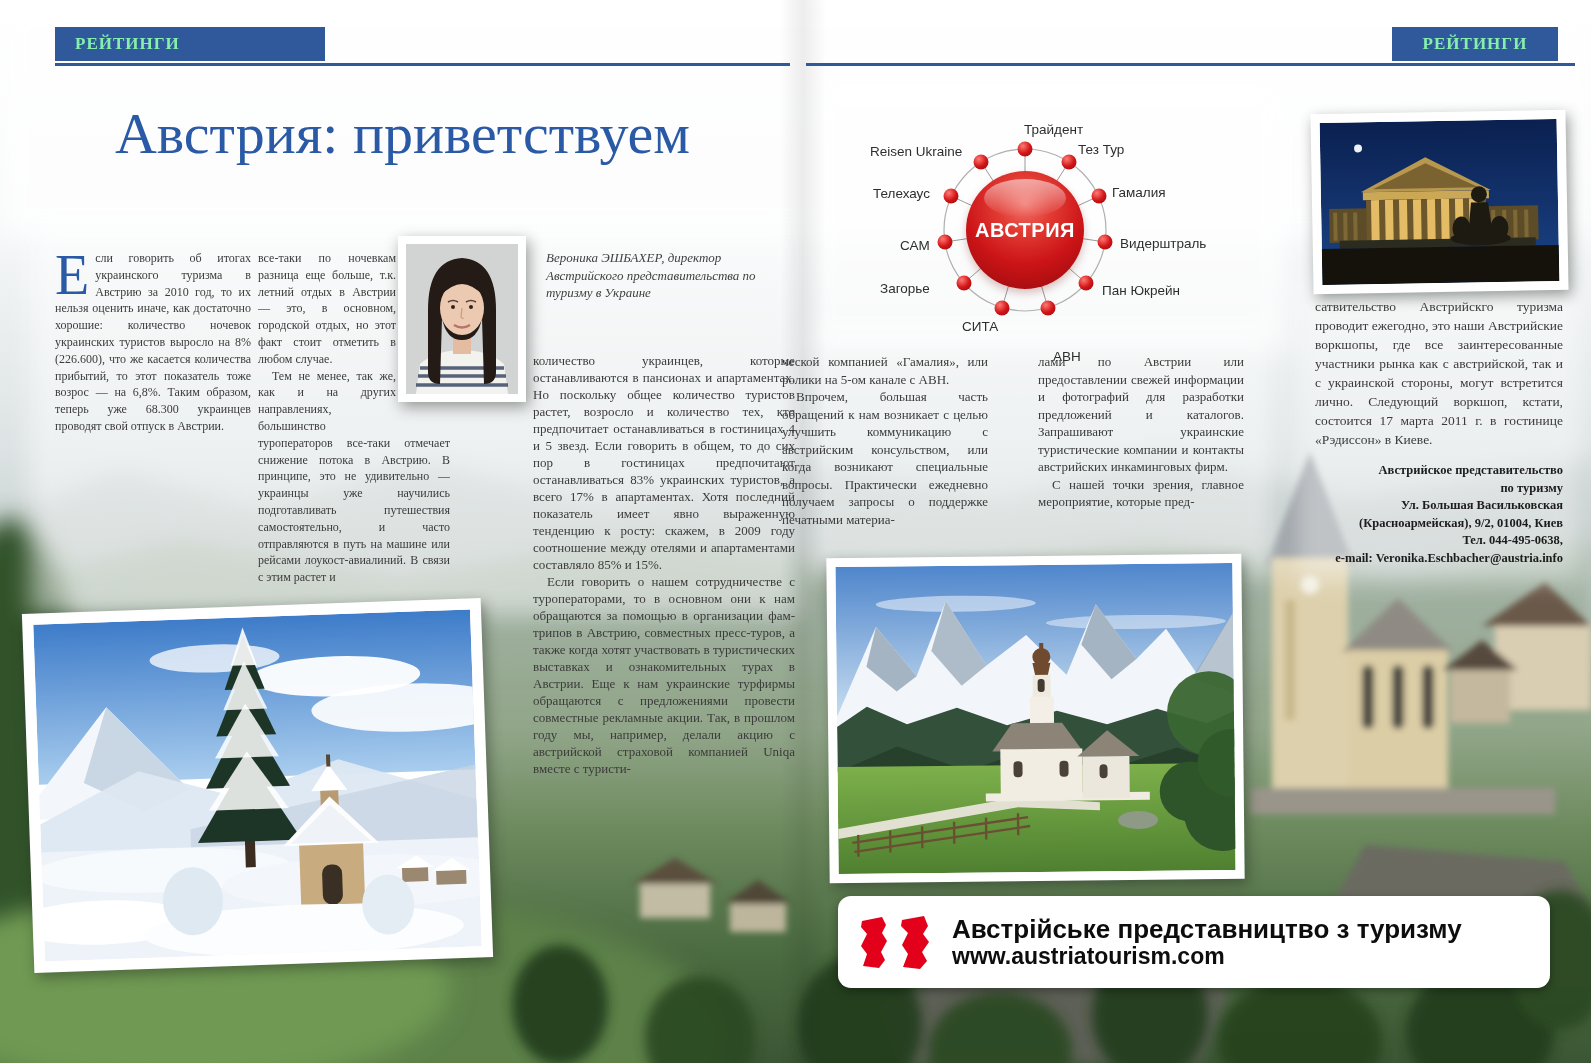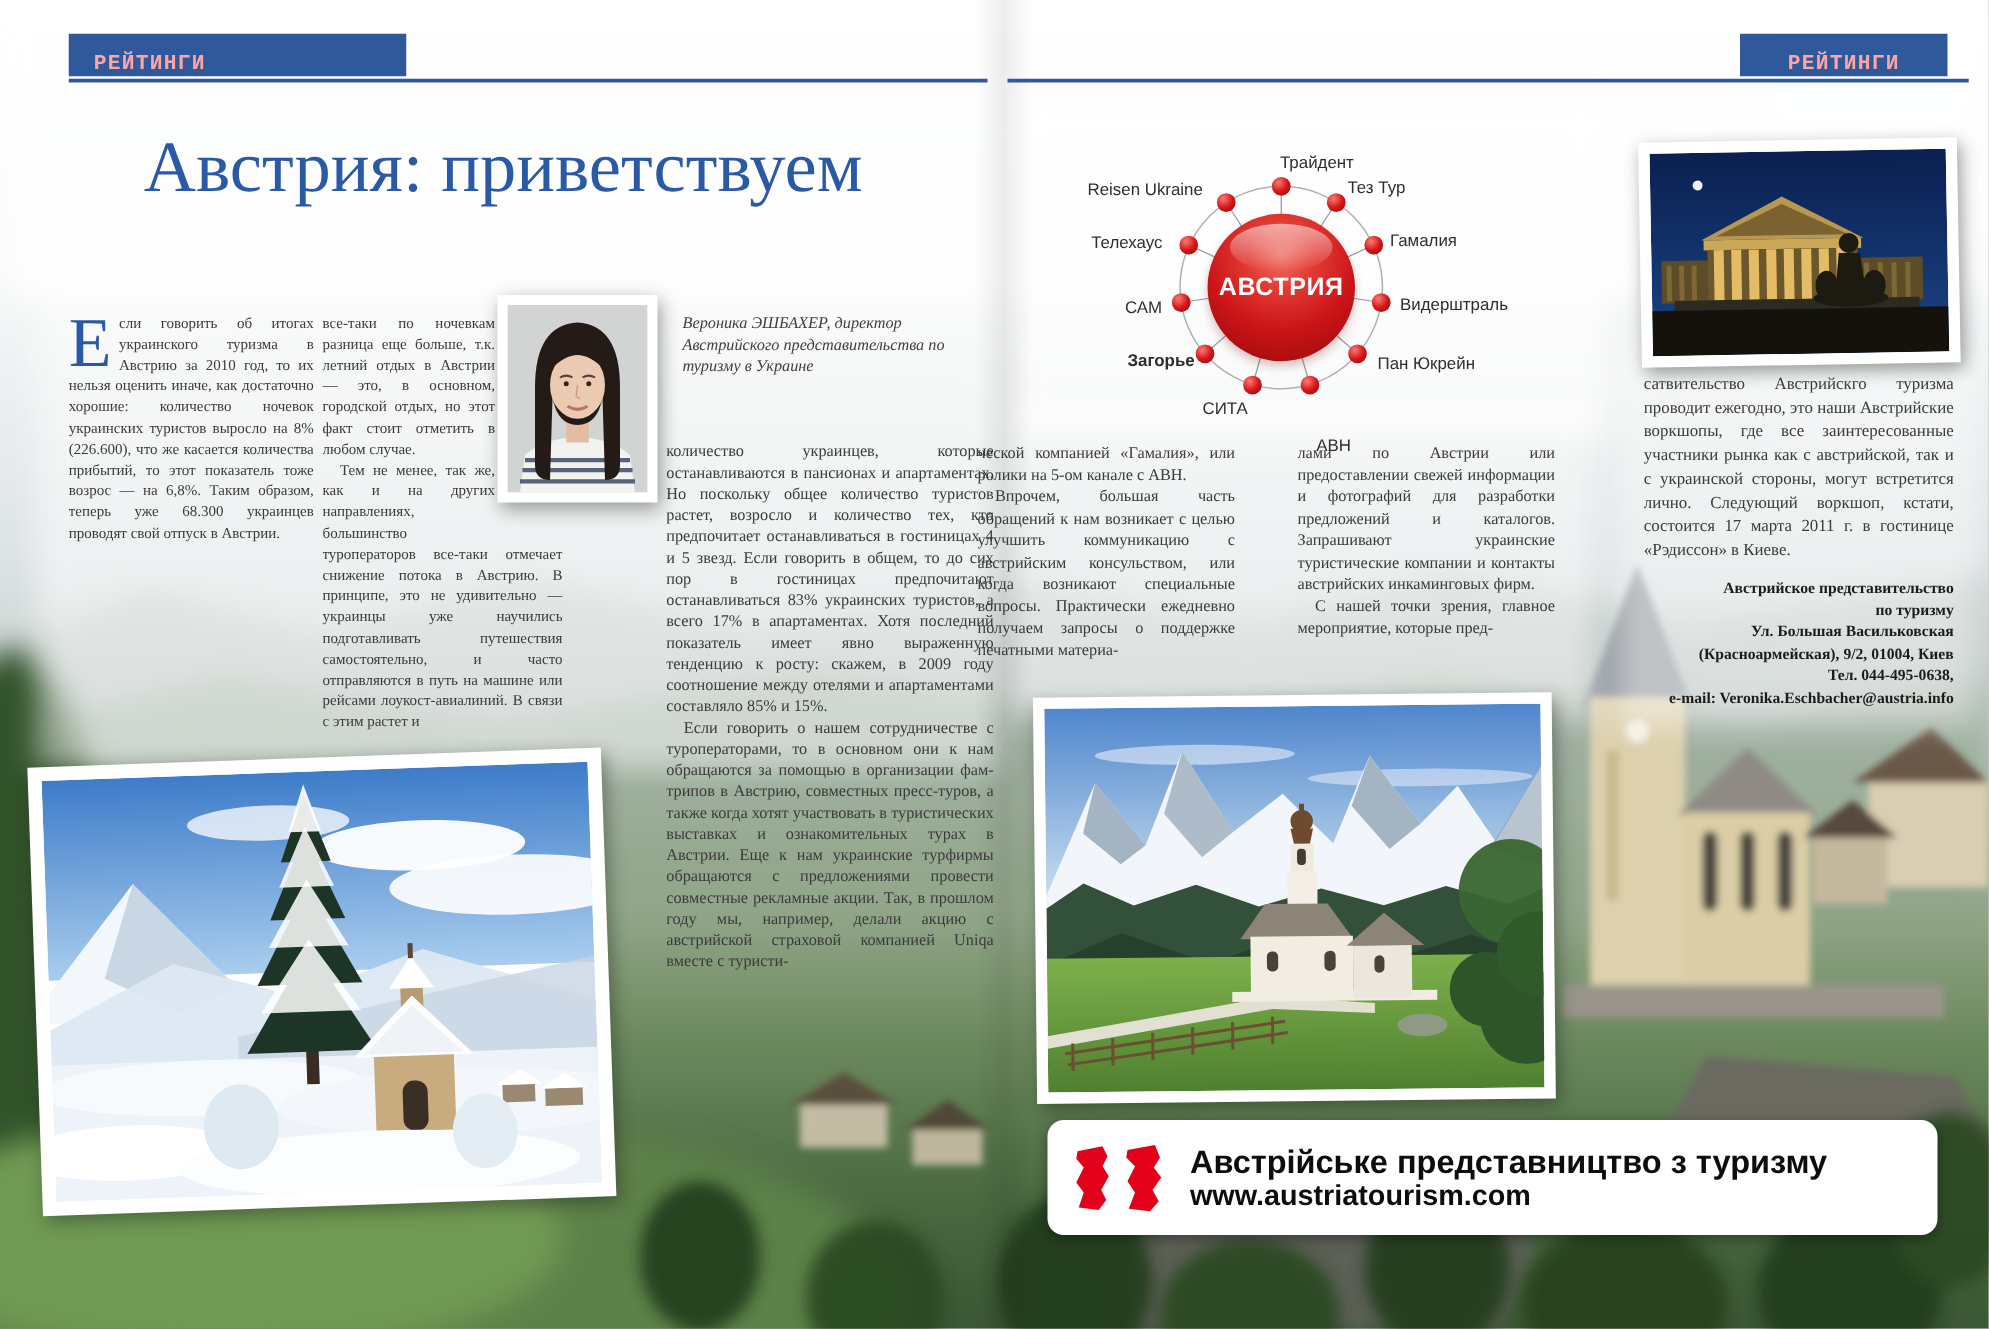--- a/index.html
+++ b/index.html
@@ -11,23 +11,23 @@
     --body-ink:#3b3b3b;
   }
   html,body{margin:0;padding:0;background:#777;}
   .spread{position:relative;width:1591px;height:1063px;overflow:hidden;background:#fff;
           font-family:"Liberation Serif",serif;color:var(--body-ink);}
   .bg{position:absolute;left:0;top:0;z-index:0;}
   .fold{position:absolute;left:780px;top:0;width:46px;height:1063px;z-index:1;
         background:linear-gradient(to right,rgba(0,0,0,0),rgba(0,0,0,.07),rgba(0,0,0,0));}
 
   
-  .tab{position:absolute;top:27px;height:34px;background:var(--header-blue);color:#fca5a5;
-       font-family:Liberation Mono, monospace;font-weight:bold;font-size:17px;letter-spacing:1px;
-       display:flex;align-items:flex-end;z-index:4;}
+  .tab{position:absolute;top:27px;height:34px;background:var(--header-blue);color:#86efac;
+       font-family:Liberation Serif, serif;font-weight:bold;font-size:17px;letter-spacing:1px;
+       display:flex;align-items:center;z-index:4;}
   .tab-left{left:55px;width:250px;padding-left:20px;}
   .tab-right{left:1392px;width:166px;justify-content:center;}
   .rule{position:absolute;top:63px;height:3px;background:var(--header-blue);z-index:4;}
   .rule-left{left:55px;width:735px;}
   .rule-right{left:806px;width:769px;}
 
   
   .title{position:absolute;left:30px;top:104px;width:745px;text-align:center;z-index:4;line-height:1.04;}
   .title .t1{font-size:58px;color:var(--title-blue);}
   .title .t2{font-size:47px;color:var(--title-blue-light);}
@@ -57,21 +57,21 @@
   .sphere{position:absolute;left:126px;top:61px;width:118px;height:118px;border-radius:50%;
           background:radial-gradient(circle at 50% 28%,#f0736a 0%,#e23c34 26%,var(--diagram-red,#cc1417) 58%,#a50d10 86%,#8c090c 100%);
           box-shadow:0 4px 8px rgba(120,10,10,.25);}
   .sphere::before{content:"";position:absolute;left:18px;top:8px;width:82px;height:38px;border-radius:50%;
           background:linear-gradient(rgba(255,255,255,.55),rgba(255,255,255,0));}
   .sphere span{position:absolute;left:0;top:0;width:100%;height:100%;display:flex;align-items:center;justify-content:center;
           color:#fff;font-family:"Liberation Sans",sans-serif;font-weight:bold;font-size:20px;letter-spacing:.5px;}
   .dn{position:absolute;font-family:"Liberation Sans",sans-serif;font-size:13.5px;color:#2e2e2e;white-space:nowrap;}
   .dn0{left:184px;top:12px;} .dn1{left:238px;top:32px;} .dn2{left:272px;top:75px;}
   .dn3{left:280px;top:126px;} .dn4{left:262px;top:173px;} .dn5{left:213px;top:208px;margin-top:31px;}
-  .dn6{left:122px;top:209px;} .dn7{left:62px;top:171px;font-weight:bold;} .dn8{left:60px;top:128px;}
+  .dn6{left:122px;top:209px;} .dn7{left:40px;top:171px;} .dn8{left:60px;top:128px;}
   .dn9{left:33px;top:76px;} .dn10{left:30px;top:34px;}
 
   
   .photo{position:absolute;background:#fff;z-index:3;box-shadow:3px 5px 14px rgba(30,40,30,.45);margin:0;}
   .photo svg{display:block;}
   .ph-portrait{left:398px;top:236px;padding:8px;transform:rotate(0deg);z-index:4;}
   .ph-winter{left:28px;top:606px;padding:11px;transform:rotate(-2deg);}
   .ph-parliament{left:1312px;top:112px;padding:9px;transform:rotate(-1deg);}
   .ph-church{left:828px;top:556px;padding:9px;transform:rotate(-0.6deg);}
 

